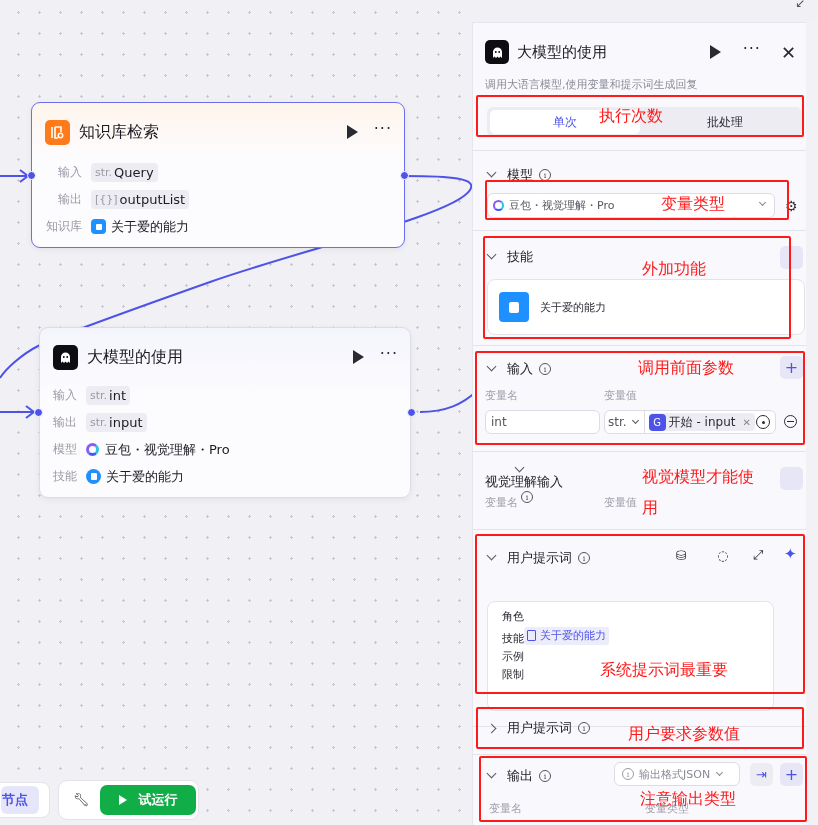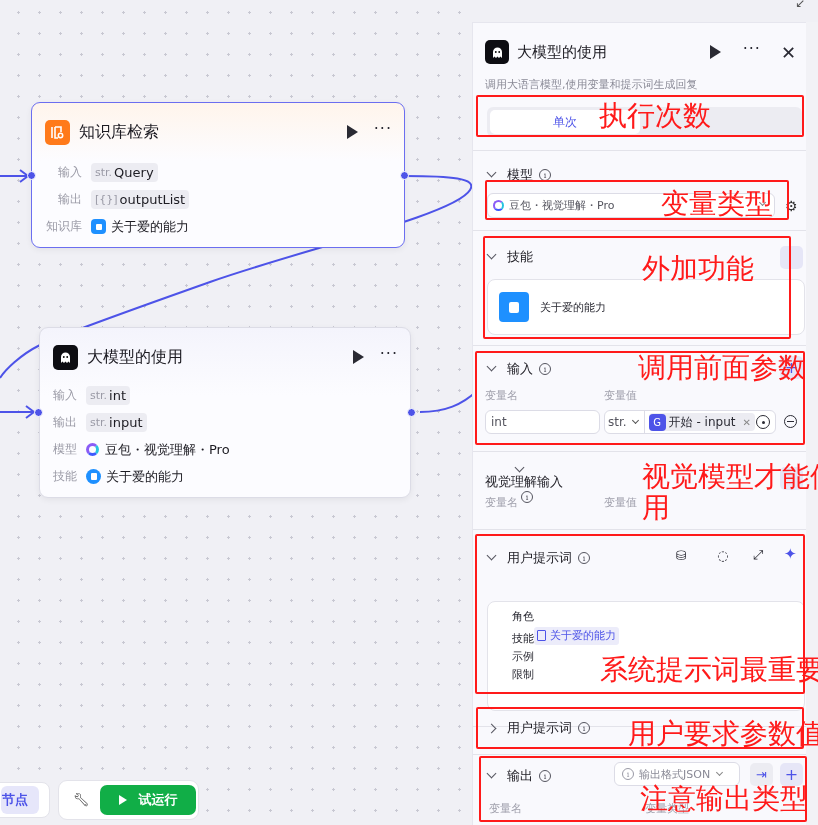--- a/index.html
+++ b/index.html
@@ -69,29 +69,29 @@
   .caret-small { position: absolute; right: 9px; top: 6px; width: 5px; height: 5px; border-right: 1px solid #888; border-bottom: 1px solid #888; transform: rotate(45deg); }
   .gear { position: absolute; left: 312px; top: 175px; font-size: 14px; color: #333; }
   .add-btn { position: absolute; width: 23px; height: 23px; border-radius: 5px; background: #e6e6f7; color: #4d53e8; font-size: 16px; display: flex; align-items: center; justify-content: center; }
   .skill-card { position: absolute; left: 14px; top: 256px; width: 318px; height: 56px; border: 1px solid #e3e3ea; border-radius: 8px; background: #fff; display: flex; align-items: center; padding-left: 11px; font-size: 11px; color: #2a2a33; }
   .skill-icon { width: 30px; height: 30px; background: #1e90ff; border-radius: 4px; display: flex; align-items: center; justify-content: center; margin-right: 11px; }
   .skill-icon::after { content: ""; width: 10px; height: 11px; background: #fff; border-radius: 2px; }
   .col-label { position: absolute; font-size: 11px; color: #a0a0ac; }
   .field { position: absolute; height: 24px; border: 1px solid #dcdce6; border-radius: 6px; background: #fff; font-size: 12px; color: #2a2a33; display: flex; align-items: center; padding-left: 5px; }
   .ref-tag { display: inline-flex; align-items: center; background: #ececf2; border-radius: 4px; height: 18px; padding: 0 4px 0 0; font-size: 12px; margin-left: 4px; }
   .ref-ico { width: 17px; height: 17px; background: #4d53e8; border-radius: 4px; color: #fff; font-size: 10px; display: inline-flex; align-items: center; justify-content: center; margin-right: 3px; }
-  .prompt-box { position: absolute; left: 14px; top: 578px; width: 318px; height: 110px; border: 1px solid #e3e3ea; border-radius: 8px; background: #fff; padding: 6px 0 0 24px; font-size: 11px; color: #2a2a33; line-height: 18.5px; }
+  .prompt-box { position: absolute; left: 14px; top: 578px; width: 287px; height: 110px; border: 1px solid #e3e3ea; border-radius: 8px; background: #fff; padding: 6px 0 0 14px; font-size: 11px; color: #2a2a33; line-height: 18.5px; }
   .p-tag { display: inline-flex; align-items: center; background: #ececfa; color: #4d53e8; padding: 0 3px; border-radius: 3px; }
   .doc-ico { display: inline-block; width: 9px; height: 11px; border: 1.3px solid #4d53e8; border-radius: 1px; margin-right: 4px; }
   .tool-ico { position: absolute; font-size: 13px; color: #2a2a33; }
   .fmt-btn { position: absolute; left: 141px; top: 739px; width: 126px; height: 24px; border: 1px solid #dcdce6; border-radius: 6px; background: #fff; font-size: 11px; color: #8a8a96; display: flex; align-items: center; padding-left: 7px; }
 
   
   .anno-box { position: absolute; border: 2.5px solid #ff1a1a; border-radius: 2px; }
-  .anno-text { position: absolute; color: #ff1a1a; font-size: 28px; white-space: nowrap; line-height: 26px; }
+  .anno-text { position: absolute; color: #ff1a1a; font-size: 16px; white-space: nowrap; line-height: 26px; }
 
   
   .bb-left { position: absolute; left: -10px; top: 782px; width: 60px; height: 36px; background: #fff; border-radius: 8px; border: 1px solid #e3e3ea; }
   .bb-left-inner { position: absolute; left: 10px; top: 3px; width: 38px; height: 28px; background: #e6e6fa; border-radius: 6px; color: #4d53e8; font-size: 13px; display: flex; align-items: center; justify-content: flex-start; padding-left: 1px; font-weight: bold; }
   .bb-right { position: absolute; left: 58px; top: 780px; width: 141px; height: 40px; background: #fff; border-radius: 9px; border: 1px solid #e3e3ea; }
   .wrench { position: absolute; left: 14px; top: 11px; font-size: 13px; color: #333; }
   .run-btn { position: absolute; left: 41px; top: 4px; width: 96px; height: 30px; background: #11ae47; border-radius: 7px; color: #fff; font-size: 13px; font-weight: bold; display: flex; align-items: center; justify-content: center; }
   .run-btn .tri { width: 0; height: 0; border-left: 8px solid #fff; border-top: 5px solid transparent; border-bottom: 5px solid transparent; margin-right: 12px; }
   .pink-blob { position: absolute; left: 802px; top: 318px; width: 40px; height: 40px; border-radius: 50%; background: #f4a7c7; }
 </style>
@@ -225,20 +225,21 @@
     </span>
     <span class="p-title">大模型的使用</span>
     <span class="run-tri" style="margin-right:22px;"></span>
     <span class="dots">···</span>
     <span class="close-x">✕</span>
   </div>
   <div class="p-desc">调用大语言模型,使用变量和提示词生成回复</div>
 
   <div class="seg">
     <div class="seg-on">单次</div>
+    <div class="seg-off">批处理</div>
   </div>
   <div class="divider" style="top:127px;"></div>
 
   <div class="sec-head" style="top:143px;">
     <span class="chev"></span>
     <span>模型</span>
     <span class="info">i</span>
   </div>
   <div class="model-select">
     <span class="model-ring" style="width:11px;height:11px;border-width:2.5px;margin-right:5px;"></span>

